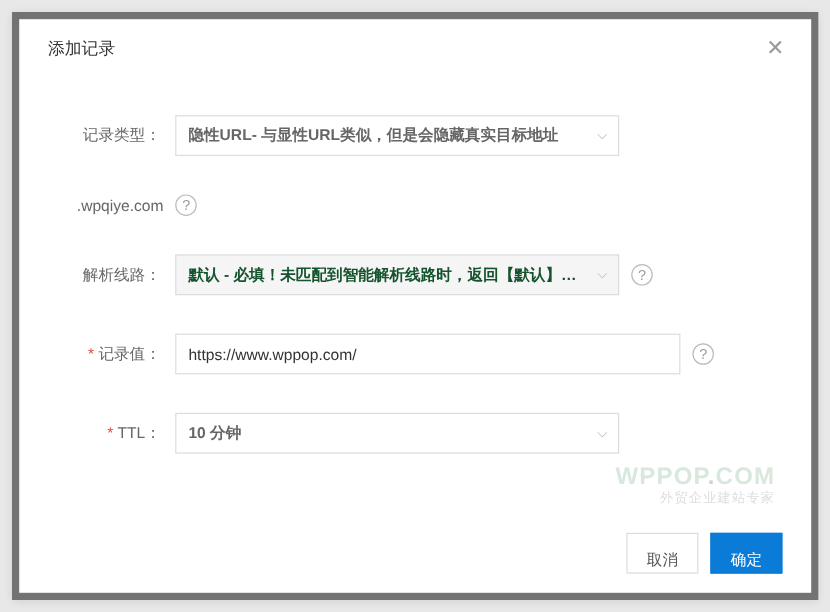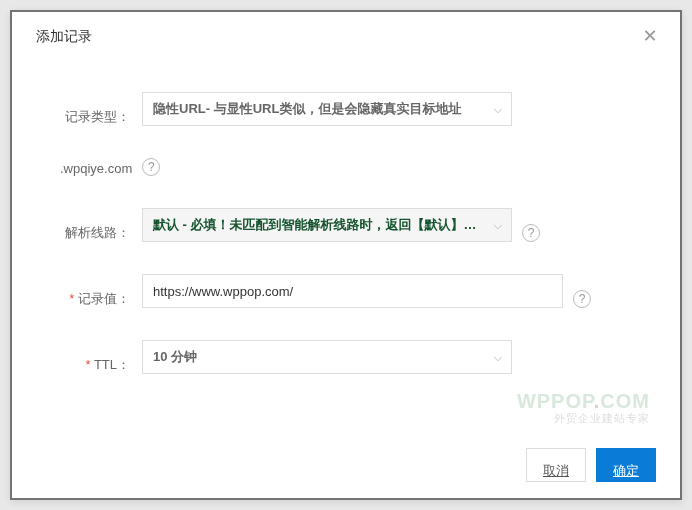--- a/index.html
+++ b/index.html
@@ -12,21 +12,21 @@
       height: 510px;
       position: relative;
     }
     .modal {
       position: absolute;
       top: 10px;
       left: 10px;
       right: 10px;
       bottom: 10px;
       background: #fff;
-      border: 2px solid #737373;
+      border: 6px solid #737373;
       box-shadow: 0 2px 8px rgba(0,0,0,0.1);
     }
     .modal-header {
       padding: 16px 24px;
       position: relative;
     }
     .modal-title {
       font-size: 14px;
       color: #333;
       font-weight: normal;
@@ -41,21 +41,21 @@
       color: #999;
       font-size: 18px;
       line-height: 20px;
       text-align: center;
     }
     .modal-body {
       padding: 30px 40px 10px;
     }
     .form-row {
       display: flex;
-      align-items: flex-end;
+      align-items: center;
       margin-bottom: 32px;
     }
     .form-label {
       width: 90px;
       text-align: right;
       padding-right: 12px;
       color: #666;
       font-size: 13px;
       flex-shrink: 0;
     }
@@ -155,21 +155,20 @@
     }
     .btn {
       height: 34px;
       min-width: 60px;
       padding: 13px 16px;
       border: 1px solid #ddd;
       background: #fff;
       color: #555;
       font-size: 13px;
       cursor: pointer;
-      text-decoration: underline;
     }
     .btn-primary {
       background: #0b7bd8;
       color: #fff;
       border-color: #0b7bd8;
     }
   </style>
 </head>
 <body>
 

